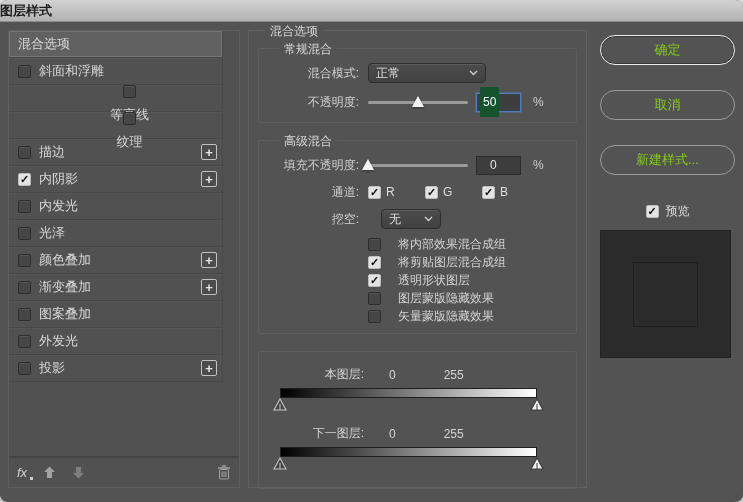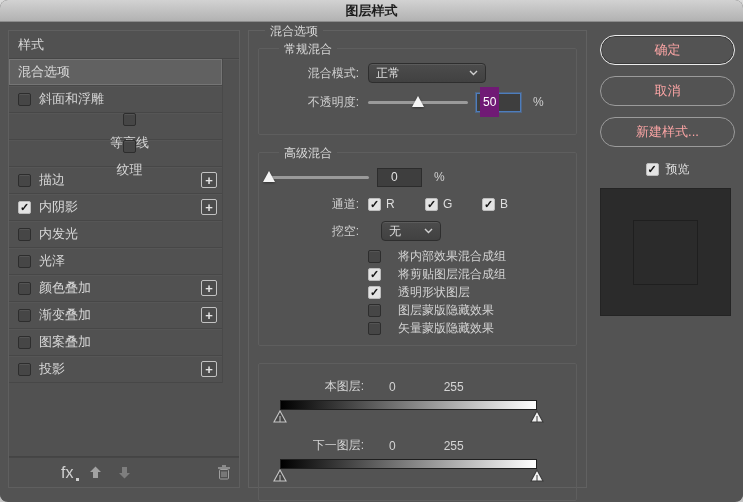--- a/index.html
+++ b/index.html
@@ -5,21 +5,21 @@
   html,body { margin:0; padding:0; background:#e8e8e8; }
   * { box-sizing:border-box; font-family:"Liberation Sans", sans-serif; }
   .window {
     position:relative; width:743px; height:502px; margin:0 auto;
     border-radius:8px; overflow:hidden; background:#535353;
     box-shadow:0 10px 30px rgba(0,0,0,.4);
   }
   
   .titlebar {
     height:22px; background:linear-gradient(#d2d2d2,#b2b2b2);
-    border-bottom:1px solid #8c8c8c; display:flex; align-items:center; justify-content:center;
+    border-bottom:1px solid #8c8c8c; display:flex; align-items:center; 
   }
   .titlebar .title { font-size:13px; font-weight:700; color:#1c1c1c; }
   
   .body { position:relative; width:100%; height:479px; background:#535353; }
   
   .sidebar {
     position:absolute; left:8px; top:8px; width:232px; height:458px;
     background:#515151; border:1px solid #5f5f5f; display:flex; flex-direction:column;
   }
   .sb-header {
@@ -38,21 +38,21 @@
     position:absolute; right:5px; top:50%; transform:translateY(-50%);
     width:16px; height:16px; border:1px solid #c2c2c2; border-radius:2px;
     display:flex; align-items:center; justify-content:center;
     color:#e4e4e4; font-size:13px; font-weight:700; line-height:1; background:#4c4c4c;
   }
   .sb-spacer { flex:1 1 auto; }
   .sb-footer {
     height:30px; border-top:1px solid #464646; box-shadow:0 -1px 0 rgba(0,0,0,.15);
     display:flex; align-items:center; padding:0 8px; gap:16px;
   }
-  .fx { position:relative; font-family:"Liberation Serif", serif; font-size:16px; color:#d2d2d2;margin-left:44px; }
+  .fx { position:relative; font-family:"Liberation Serif", serif; font-style:italic; font-size:13px; color:#d2d2d2; }
   .fx::after { content:""; position:absolute; right:-6px; bottom:1px; width:3px; height:3px; background:#cfcfcf; }
   .icn { display:block; }
   .trash-wrap { margin-left:auto; }
   
   .cb {
     flex:0 0 auto; width:13px; height:13px; border-radius:2px;
     background:#464646; border:1px solid #2d2d2d; box-shadow:inset 0 1px 0 rgba(255,255,255,.08);
     display:inline-flex; align-items:center; justify-content:center;
     font-size:11px; font-weight:700; color:#151515; line-height:1;
   }
@@ -93,60 +93,59 @@
     position:absolute; top:1px; width:0; height:0; margin-left:-6px;
     border-left:6px solid transparent; border-right:6px solid transparent; border-bottom:11px solid #f4f4f4;
     filter:drop-shadow(0 1px 1px rgba(0,0,0,.4));
   }
   
   .numfield {
     width:45px; height:19px; background:#3e3e3e; border:1px solid #2c2c2c;
     display:flex; align-items:center; padding:0 3px; font-size:12px; color:#e2e2e2;
   }
   .numfield.focus { border-color:#4d7dbd; box-shadow:0 0 0 1px rgba(77,125,189,.45); }
-  .seltext { background:#701a75; color:#ffffff; padding:8px 3px; }
+  .seltext { background:#14532d; color:#ffffff; padding:8px 3px; }
   
   .chan { display:flex; align-items:center; gap:5px; width:57px; font-size:12px; color:#dedede; }
   .checklist { margin-left:99px; }
   .chk-row { display:flex; align-items:center; gap:17px; height:18px; font-size:12px; color:#d4d4d4; }
   
   .blendif-legend { position:absolute; top:-10px; left:20px; background:#535353; padding:0 5px; display:flex; align-items:center; gap:8px; }
   .blendif-legend .bi-label { font-size:12px; color:#d8d8d8; }
   .bi-labels { display:flex; align-items:center; font-size:12px; color:#d4d4d4; margin:4px 0 5px 0; }
   .bi-labels .bi-name { width:95px; text-align:right; }
   .bi-labels .lo { margin-left:25px; }
   .bi-labels .hi { margin-left:48px; }
   .rampwrap { position:relative; width:257px; margin-left:11px; }
   .ramp { height:10px; border:1px solid #1f1f1f; background:linear-gradient(to right,#000,#fff); }
   .marker { position:absolute; top:10px; }
   .marker.left { left:-7px; }
   .marker.right { right:-7px; }
   .rampblock { margin-bottom:10px; }
   
   .rightcol { position:absolute; left:600px; top:13px; width:135px; display:flex; flex-direction:column; }
   .btn {
-    height:30px; border-radius:15px; border:1px solid #9b9b9b; color:#fca5a5; font-size:13px;
-    display:flex; align-items:center; justify-content:center; margin-bottom:11px; background:transparent; cursor:default;
+    height:30px; border-radius:15px; border:1px solid #9b9b9b; color:#84cc16; font-size:13px;
+    display:flex; align-items:center; justify-content:center; margin-bottom:25px; background:transparent; cursor:default;
   }
   .btn.primary { border:1.5px solid #ededed; box-shadow:inset 0 0 0 1px rgba(0,0,0,.3); }
   .preview-row { display:flex; align-items:center; gap:7px; justify-content:center; margin:3px 0 10px; font-size:12px; color:#dedede; }
   .swatch { width:131px; height:128px; background:#2b2b2b; border:1px solid #242424; position:relative; }
   .swatch-inner { position:absolute; left:32px; top:31px; width:65px; height:65px; border:1px solid #1f1f1f; }
 </style>
 </head>
 <body>
 
 <div class="window">
   <div class="titlebar">
     <span class="title">图层样式</span>
   </div>
   <div class="body">
 
     <div class="sidebar">
-      <div class="sb-header">样式</div>
       <div class="sb-list" id="styles-list">
           <div class="sb-row selected">
             <span class="row-label">混合选项</span>
           </div>
           <div class="sb-row">
             <span class="cb"></span>
             <span class="row-label">斜面和浮雕</span>
           </div>
           <div class="sb-row indent">
             <span class="cb"></span>
@@ -180,20 +179,24 @@
             <span class="plusbtn">+</span>
           </div>
           <div class="sb-row">
             <span class="cb"></span>
             <span class="row-label">渐变叠加</span>
             <span class="plusbtn">+</span>
           </div>
           <div class="sb-row">
             <span class="cb"></span>
             <span class="row-label">图案叠加</span>
+          </div>
+          <div class="sb-row">
+            <span class="cb"></span>
+            <span class="row-label">外发光</span>
           </div>
           <div class="sb-row">
             <span class="cb"></span>
             <span class="row-label">投影</span>
             <span class="plusbtn">+</span>
           </div>
         </div>
       <div class="sb-spacer"></div>
       <div class="sb-footer">
         <span class="fx"><span>fx</span></span>
@@ -223,36 +226,37 @@
         <span class="legend">常规混合</span>
         <div class="frow">
           <span class="flabel">混合模式:</span>
           <div class="dd dd-blend">
             <span>正常</span>
             <svg width="9" height="6" viewBox="0 0 9 6">
                 <polyline points="1,1 4.5,4.5 8,1" fill="none" stroke="#d0d0d0" stroke-width="1.4"></polyline>
               </svg>
           </div>
         </div>
-        <div class="frow" style="margin-bottom:14px;">
+        <div class="frow" style="margin-bottom:2px;">
           <span class="flabel">不透明度:</span>
           <div class="slider">
             <div class="track"></div>
             <div class="thumb" id="opacity-thumb" style="left: 50%;"></div>
           </div>
           <div class="numfield focus">
             <span class="seltext">50</span>
           </div>
           <span class="unit">%</span>
         </div>
       </div>
 
       <div class="group">
         <span class="legend">高级混合</span>
         <div class="frow" style="margin-bottom:7px;">
+          <span class="flabel">填充不透明度:</span>
           <div class="slider">
             <div class="track"></div>
             <div class="thumb" id="fill-thumb" style="left: 0%;"></div>
           </div>
           <div class="numfield">
             <span style="padding-left:10px;">0</span>
           </div>
           <span class="unit">%</span>
         </div>
         <div class="frow" style="margin-bottom:7px;">

